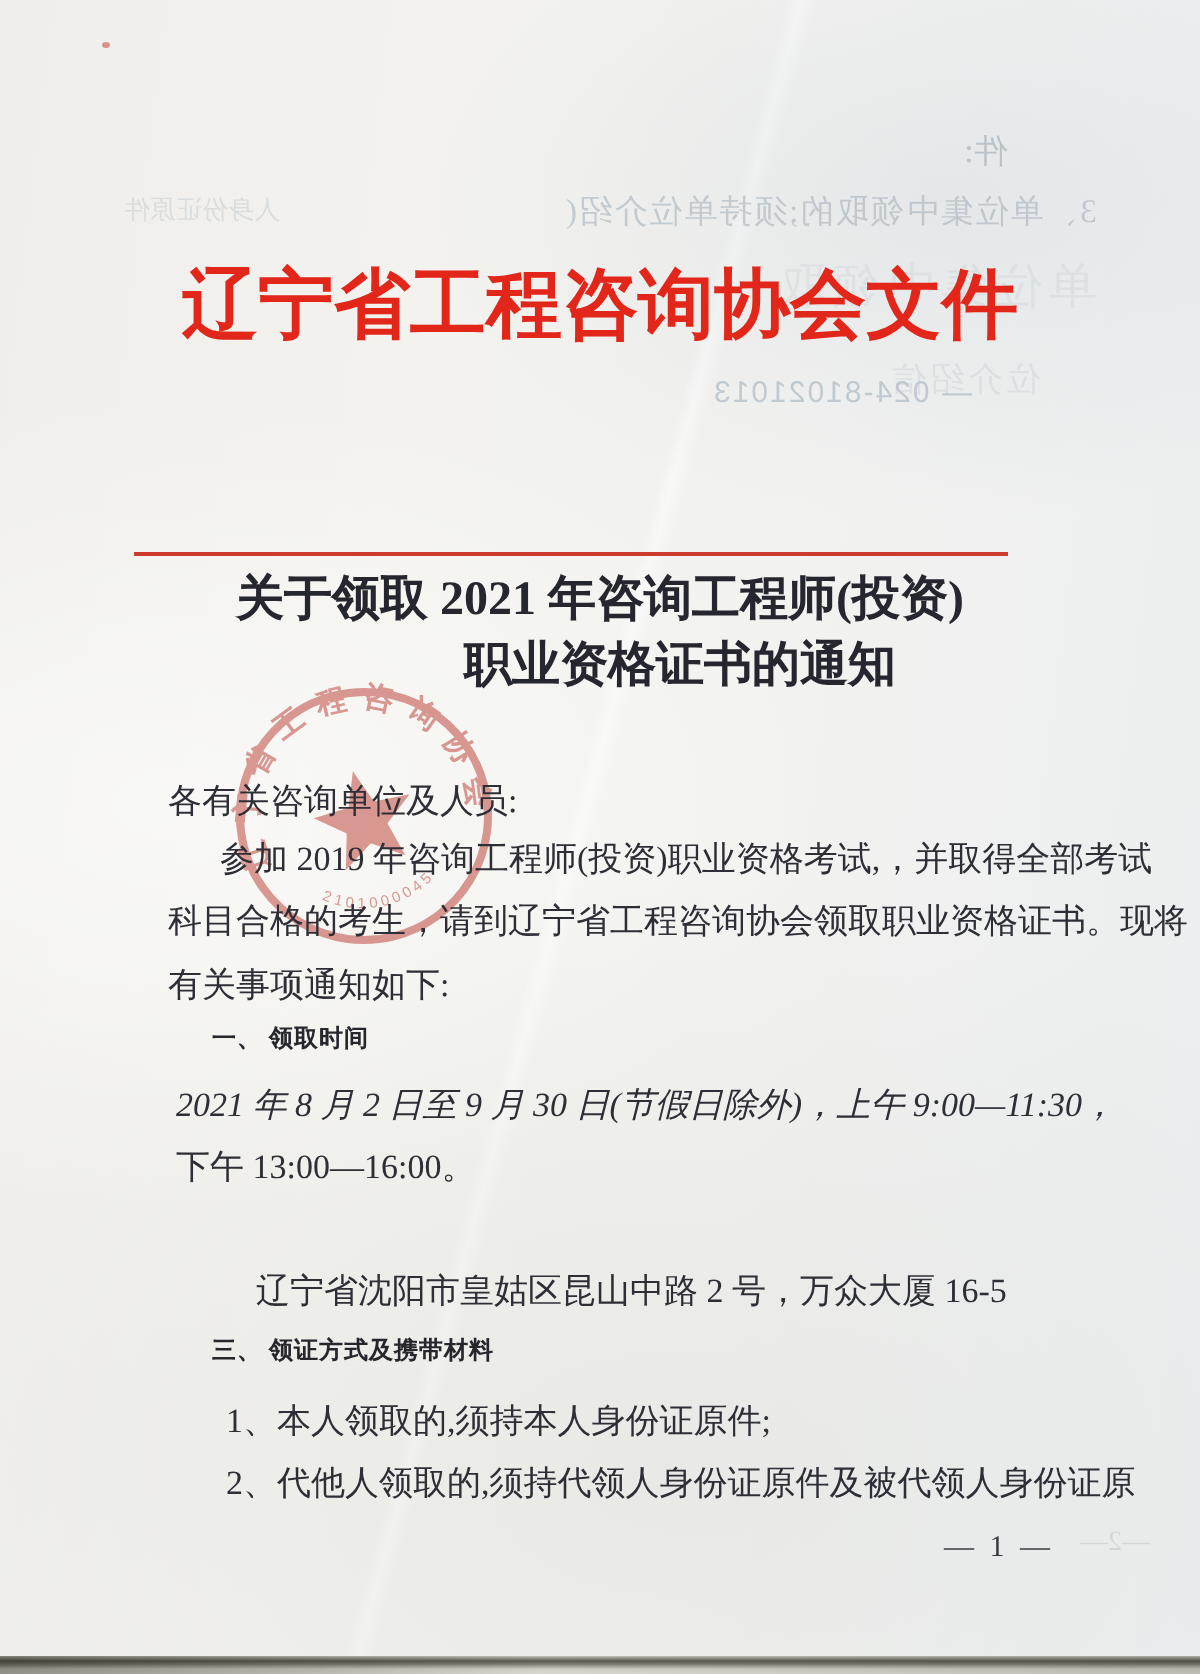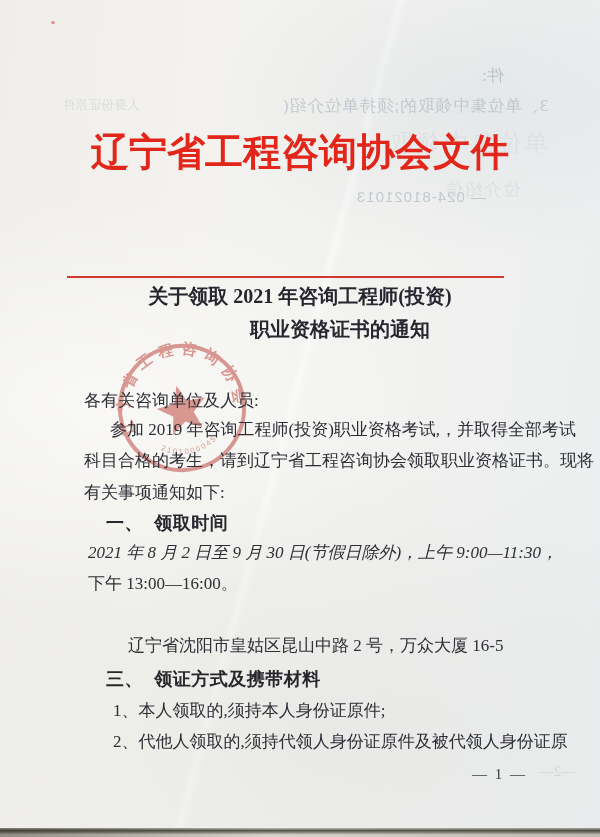--- a/index.html
+++ b/index.html
@@ -42,34 +42,34 @@
     white-space:nowrap;
   }
   .red-rule{
     position:absolute;left:67px;top:276px;width:437px;height:2px;
     background:#cf3a2e;
   }
   
   .doc-title{
     position:absolute;left:0;width:100%;
     text-align:center;
-    font-size:20px;font-weight:bold;color:#26262e;
+    font-size:24px;font-weight:bold;color:#26262e;
     white-space:nowrap;
   }
   .doc-title.t1{top:283px;}
   .doc-title.t2{top:316px;margin-left:40px;}
   
   .bline{
     position:absolute;
     font-size:17px;color:#2e2e36;
     white-space:nowrap;
   }
   .heading{
-    font-family:Liberation Mono, monospace;
-    font-weight:bold;font-size:18px;color:#26262c;letter-spacing:.5px;
+    font-family:Liberation Serif, serif;
+    font-weight:bold;font-size:12px;color:#26262c;letter-spacing:.5px;
   }
   .bl0{left:84px;top:389px;}
   .bl1{left:110px;top:418px;}
   .bl2{left:84px;top:449px;}
   .bl3{left:84px;top:481px;}
   .bl4{left:106px;top:511px;}
   .bl5{left:88px;top:541px;font-style:italic;}
   .bl6{left:88px;top:572px;}
   .bl7{left:106px;top:604px;}
   .bl8{left:128px;top:634px;}

